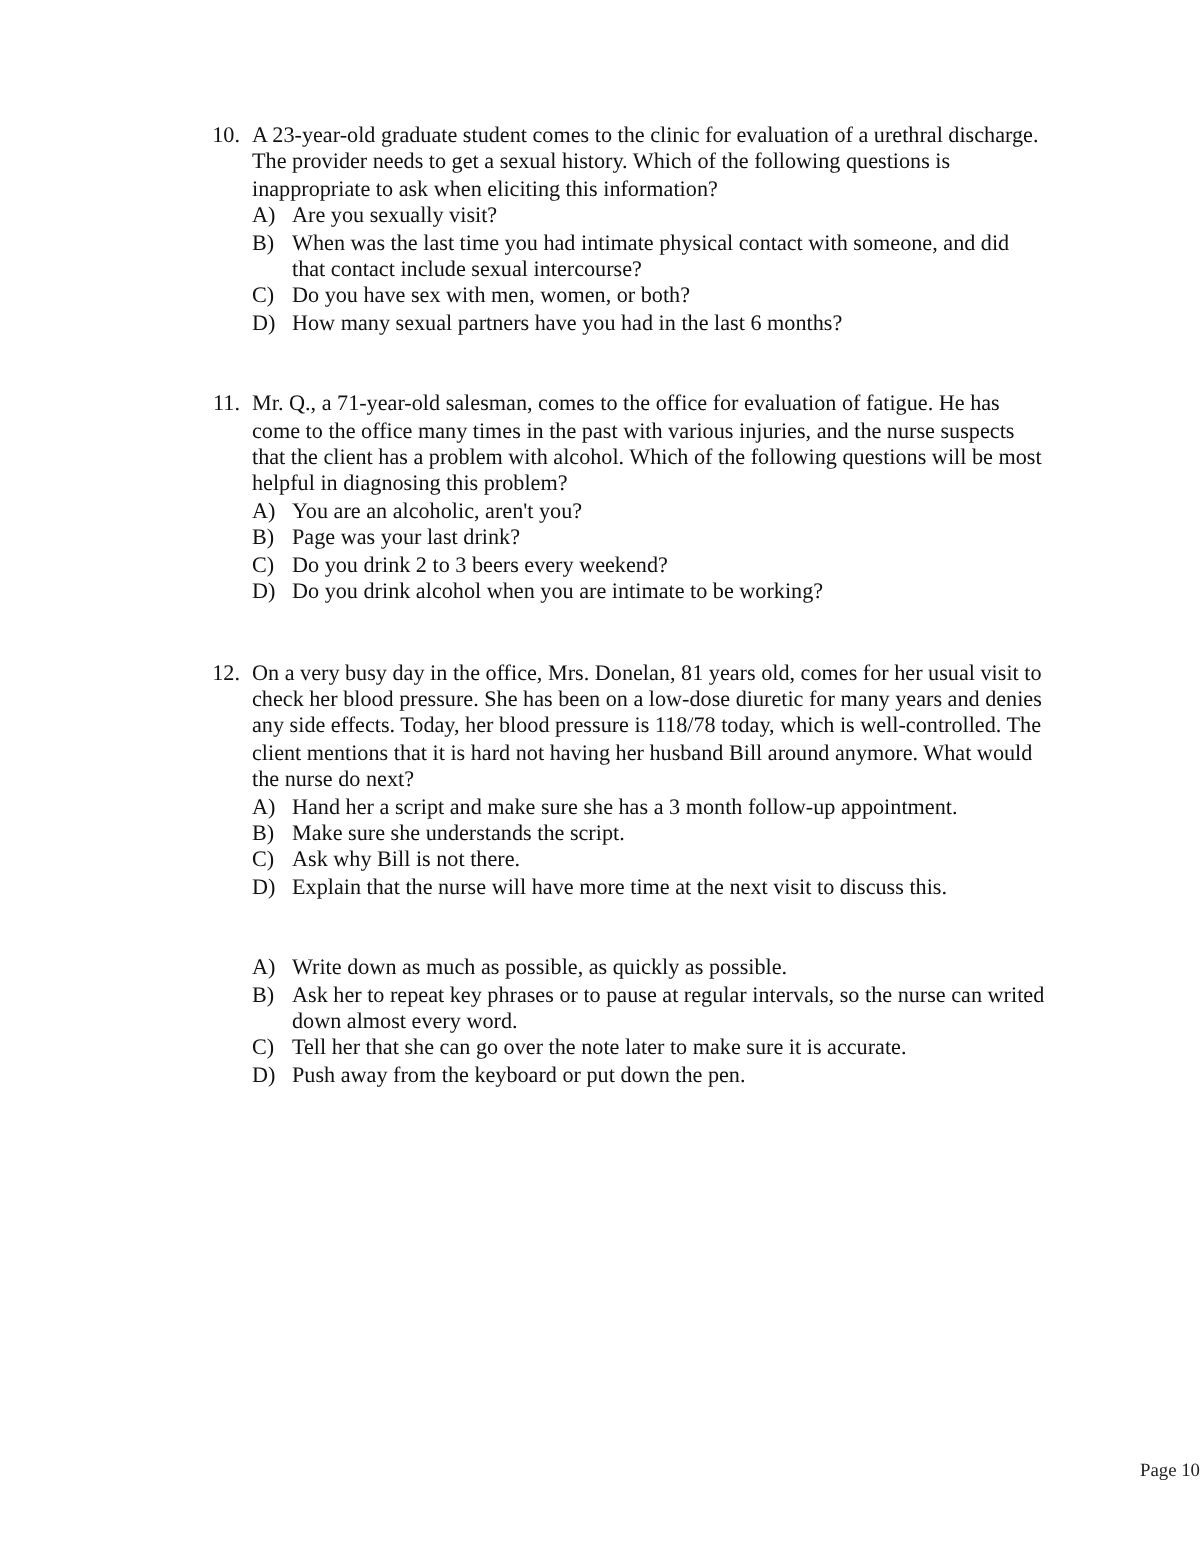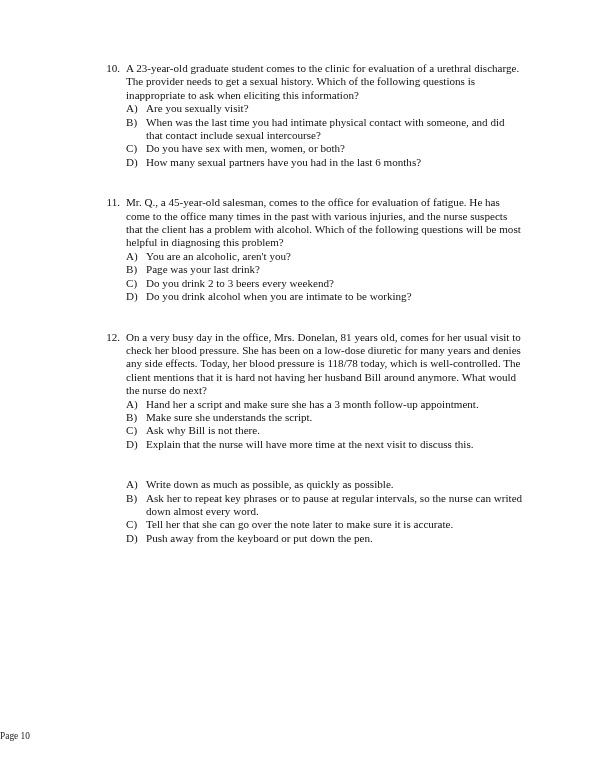--- a/index.html
+++ b/index.html
@@ -74,21 +74,21 @@
   }
   .opt-text {
     flex: 1 1 auto;
   }
 
   .footer {
     position: absolute;
     left: 0;
     top: 730px;
     width: 600px;
-    text-align: left;
+    text-align: right;
     font-size: 9.4px;
     line-height: 12px;
     color: #222222;
   }
 </style>
 </head>
 <body>
 
 <div class="page">
   <div class="content">
@@ -114,21 +114,21 @@
         <div class="option">
           <span class="opt-letter">D)</span>
           <span class="opt-text">How many sexual partners have you had in the last 6 months?</span>
         </div>
       </div>
     </div>
 
     <div class="question-block">
       <div class="stem">
         <span class="q-number">11.</span>
-        <span class="q-text">Mr. Q., a 45-year-old salesman, comes to the office for evaluation of fatigue. He has come to the office many times in the past with various injuries, and the nurse suspects that the client has a problem with alcohol. Which of the following questions will be most helpful in diagnosing this problem?</span>
+        <span class="q-text">Mr. Q., a 71-year-old salesman, comes to the office for evaluation of fatigue. He has come to the office many times in the past with various injuries, and the nurse suspects that the client has a problem with alcohol. Which of the following questions will be most helpful in diagnosing this problem?</span>
       </div>
       <div class="options">
         <div class="option">
           <span class="opt-letter">A)</span>
           <span class="opt-text">You are an alcoholic, aren't you?</span>
         </div>
         <div class="option">
           <span class="opt-letter">B)</span>
           <span class="opt-text">Page was your last drink?</span>
         </div>

